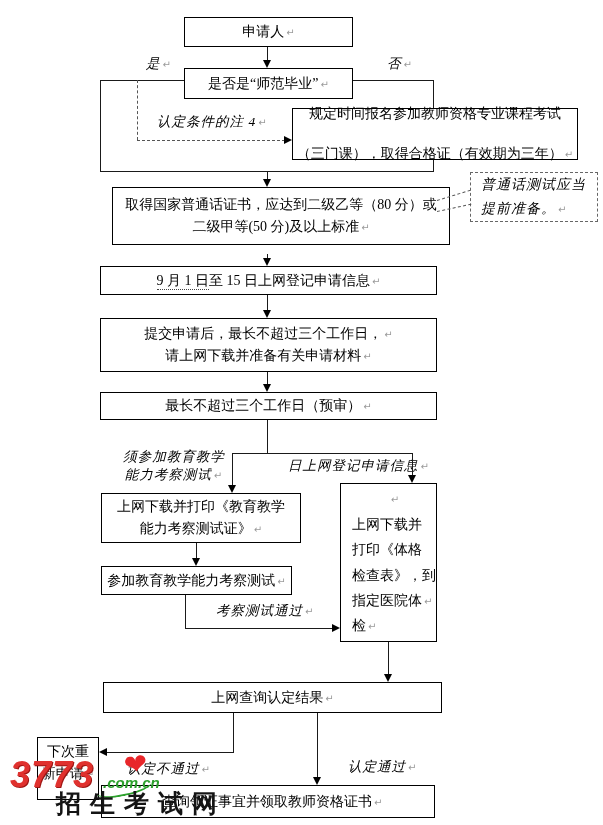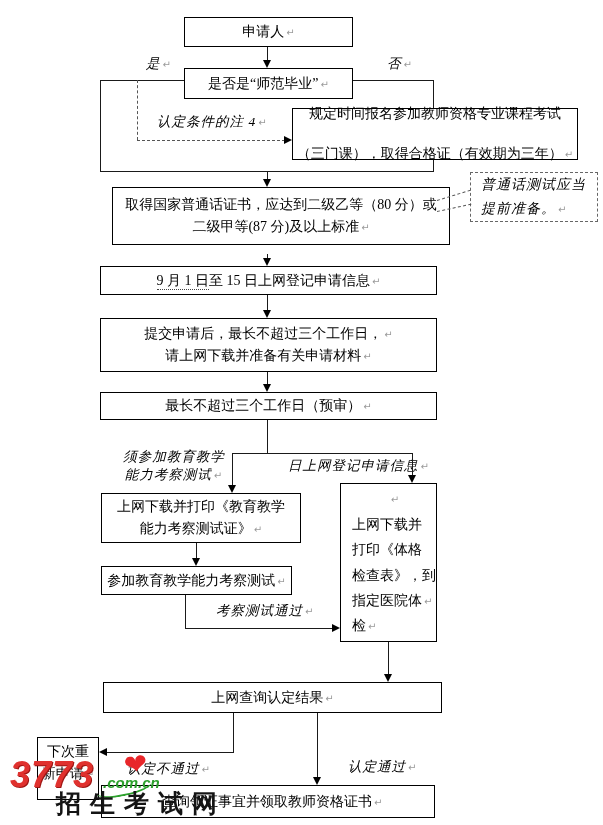--- a/index.html
+++ b/index.html
@@ -57,21 +57,21 @@
     <div class="ln"><span>（三门课），取得合格证（有效期为三年）</span><span class="rm">↵</span></div>
   </div>
 
   <div class="dashedbox" style="left:470px;top:172px;width:128px;height:50px;">
     <div class="ln">普通话测试应当</div>
     <div class="ln"><span>提前准备。</span><span class="rm">↵</span></div>
   </div>
 
   <div class="box" style="left:112px;top:187px;width:338px;height:58px;text-align:right;">
     <div class="ln">取得国家普通话证书，应达到二级乙等（80 分）或</div>
-    <div class="ln"><span>二级甲等(87 分)及以上标准</span><span class="rm">↵</span></div>
+    <div class="ln"><span>二级甲等(50 分)及以上标准</span><span class="rm">↵</span></div>
   </div>
 
   <div class="box" style="left:100px;top:266px;width:337px;height:29px;">
     <div class="ln"><span class="dotu">9 月 1 日</span><span>至 15 日上网登记申请信息</span><span class="rm">↵</span></div>
   </div>
 
   <div class="box" style="left:100px;top:318px;width:337px;height:54px;">
     <div class="ln"><span>提交申请后，最长不超过三个工作日，</span><span class="rm">↵</span></div>
     <div class="ln"><span>请上网下载并准备有关申请材料</span><span class="rm">↵</span></div>
   </div>

